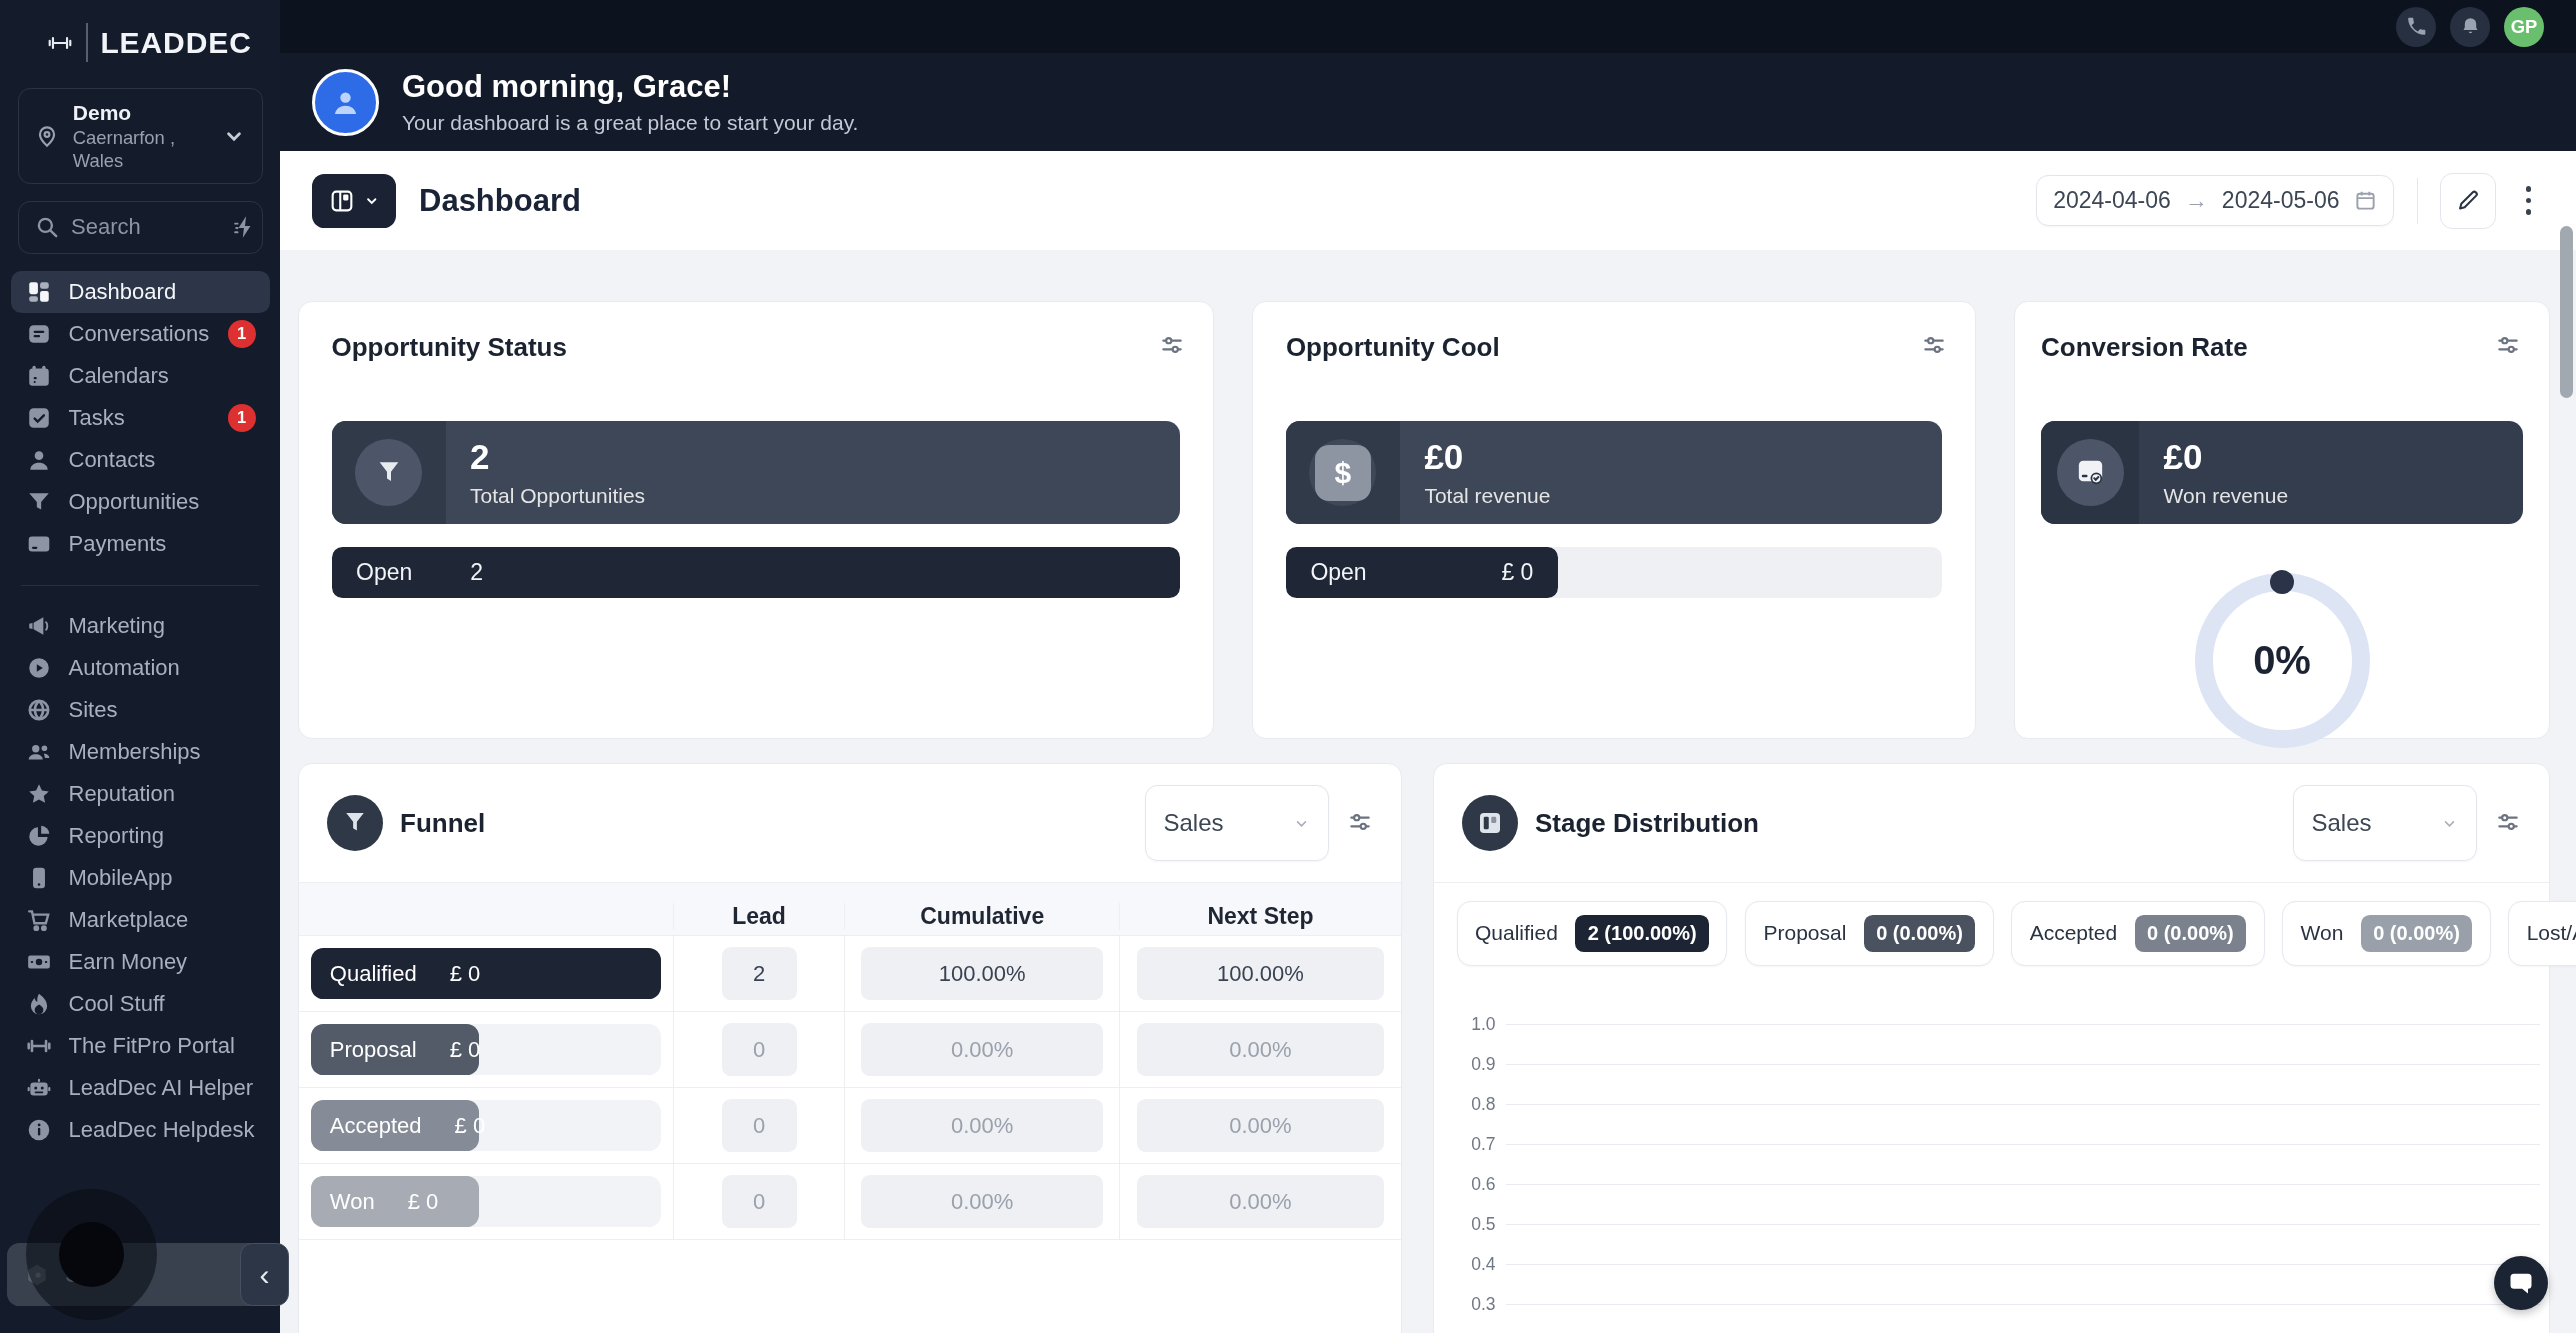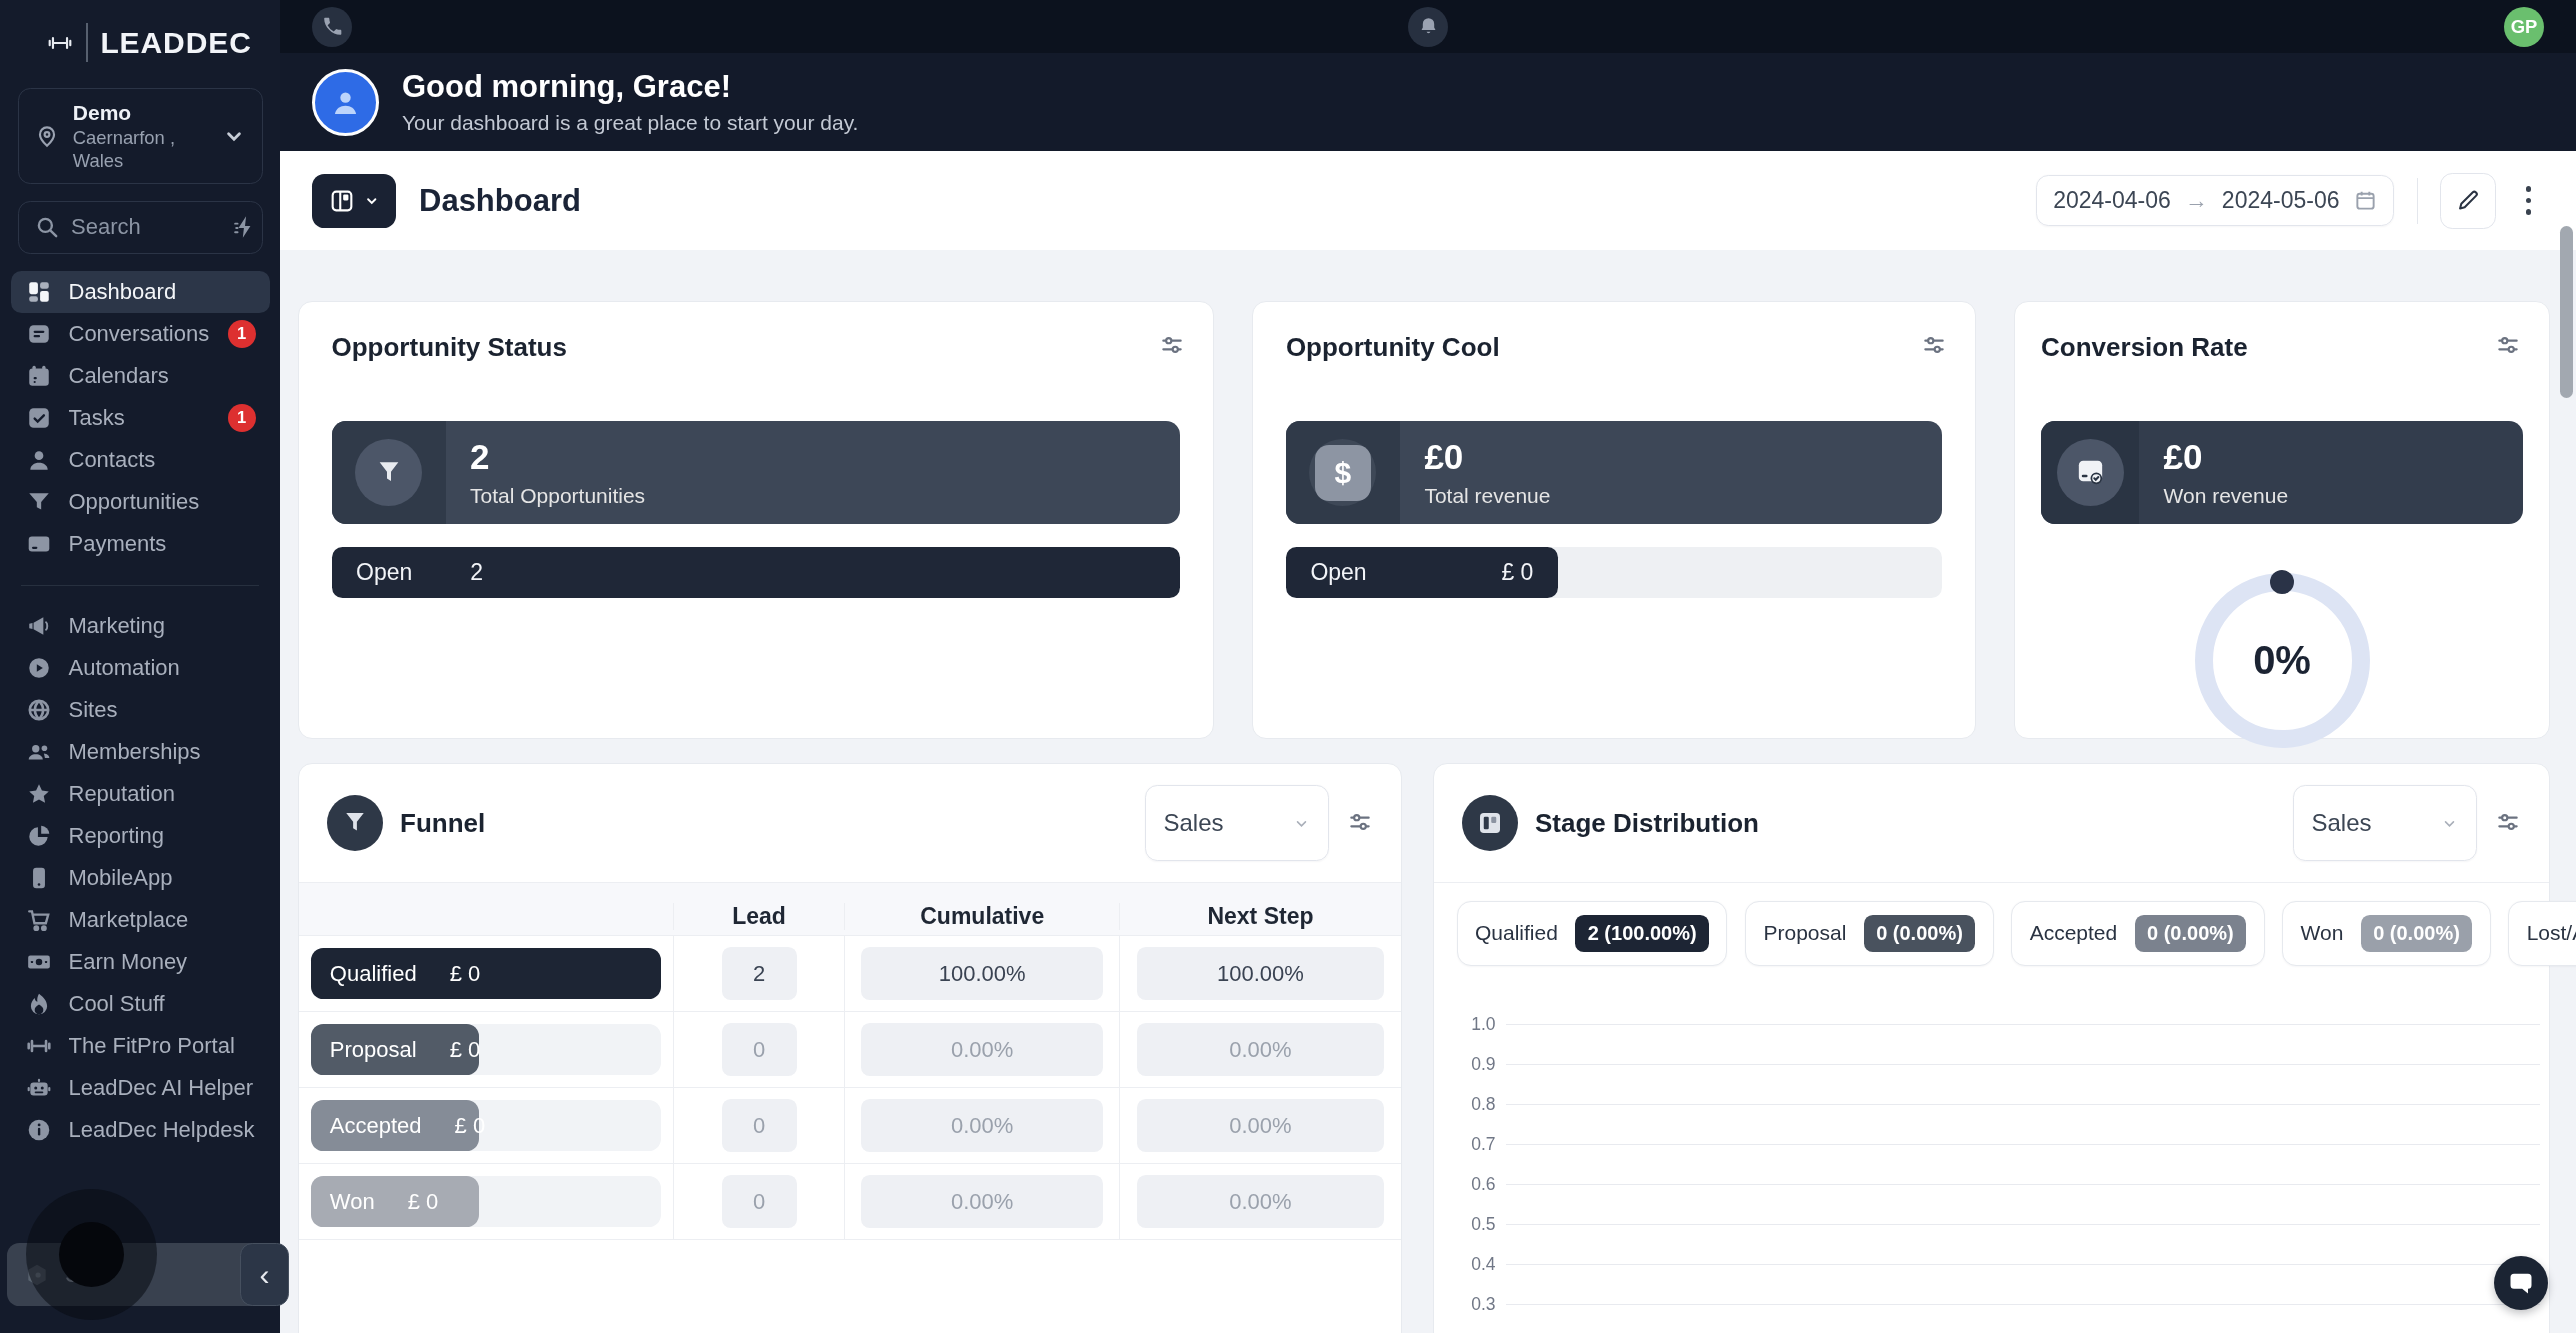--- a/index.html
+++ b/index.html
@@ -29,21 +29,21 @@
   .icn svg { width:26px; height:26px; }
   
   .sb-bottom { position:absolute; left:7px; right:7px; bottom:28px; height:63px; background:#39414f; border-radius:12.3px; display:flex; align-items:center; padding:0 16px; gap:14px; }
   .sb-bottom .lbl { color:#97a0ad; font-size:23px; }
   .collapse-btn { position:absolute; right:-16px; top:0; width:49px; height:63px; background:#2c3647; border:0.9px solid #46505f; border-radius:12.3px; display:flex; align-items:center; justify-content:center; color:#e8ebf0; font-size:30px; cursor:pointer; }
   .overlay-circle { position:absolute; left:26px; bottom:14px; width:131px; height:131px; border-radius:50%; background:rgba(8,11,18,0.55); display:flex; align-items:center; justify-content:center; z-index:6; }
   .overlay-circle-inner { width:65px; height:65px; border-radius:50%; background:#05070c; }
 
   
   .main { flex:1; display:flex; flex-direction:column; min-width:0; }
-  .topstrip { height:53px; background:#0c121e; display:flex; align-items:center; justify-content:space-between; gap:14px; padding:0 32px; }
+  .topstrip { height:53px; background:#0c121e; display:flex; align-items:center; justify-content:flex-end; gap:14px; padding:0 32px; }
   .round-ic { width:40px; height:40px; border-radius:50%; background:#273040; display:flex; align-items:center; justify-content:center; cursor:pointer; }
   .avatar-gp { width:40px; height:40px; border-radius:50%; background:#6abf6e; color:#fff; font-size:18.4px; font-weight:bold; display:flex; align-items:center; justify-content:center; cursor:pointer; }
   .greeting { height:98px; background:#131a2a; display:flex; align-items:center; gap:23px; padding:0 32px; }
   .g-avatar { width:67px; height:67px; border-radius:50%; background:#2e6be6; border:3.5px solid #fdfdfd; display:flex; align-items:center; justify-content:center; }
   .g-title { color:#ffffff; font-size:31px; font-weight:bold; }
   .g-sub { color:#c3c9d4; font-size:21px; margin-top:5.3px; }
   .title-row { height:99px; background:#ffffff; display:flex; align-items:center; padding:0 39px 0 32px; gap:23px; }
   .layout-btn { width:84px; height:54px; background:#1a2233; border-radius:12.3px; display:flex; align-items:center; justify-content:center; gap:7px; cursor:pointer; }
   .page-title { color:#1b2437; font-size:31px; font-weight:bold; flex:1; }
   .date-box { display:flex; align-items:center; gap:14px; border:0.9px solid #e2e5ec; border-radius:12.3px; height:51px; padding:0 16px; color:#3c4654; font-size:23px; box-shadow:0 0.9px 1.8px rgba(20,30,50,0.04); }

